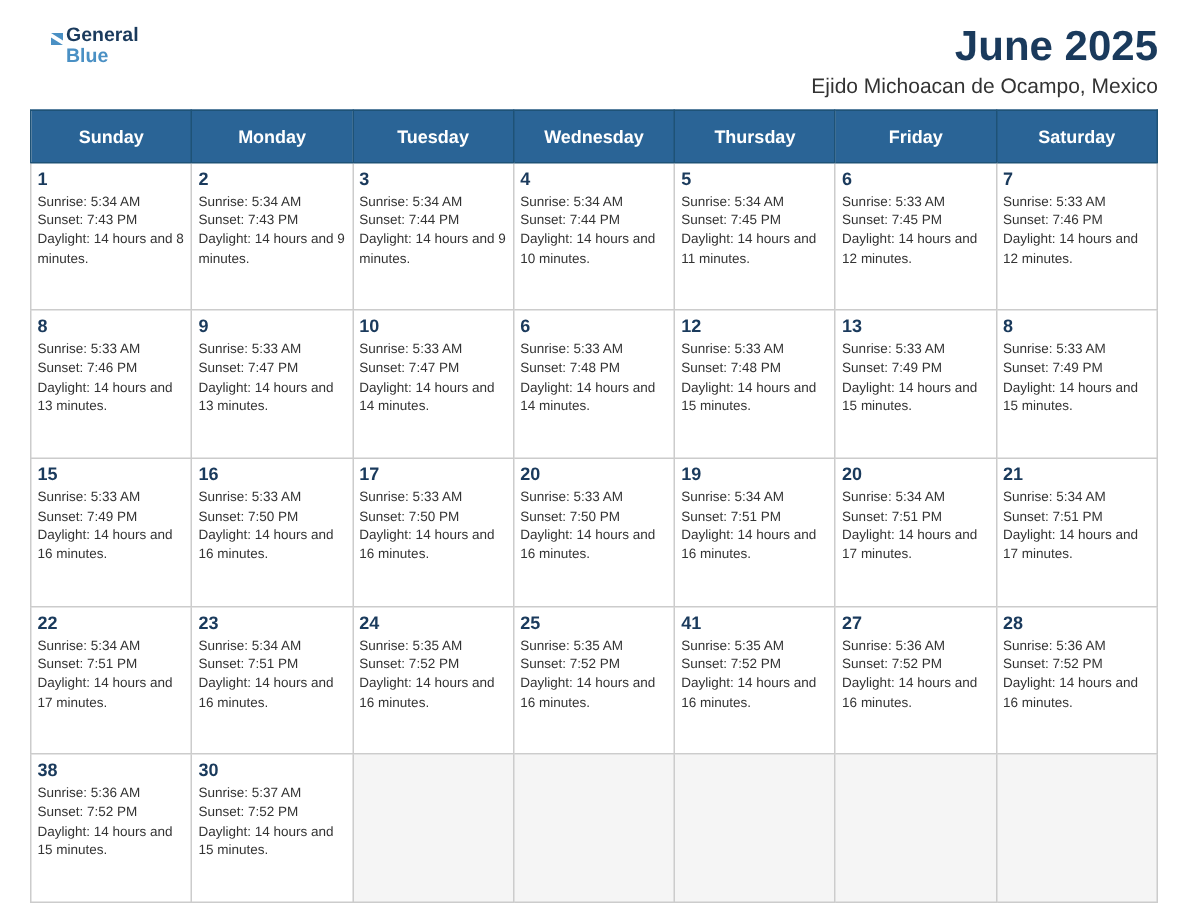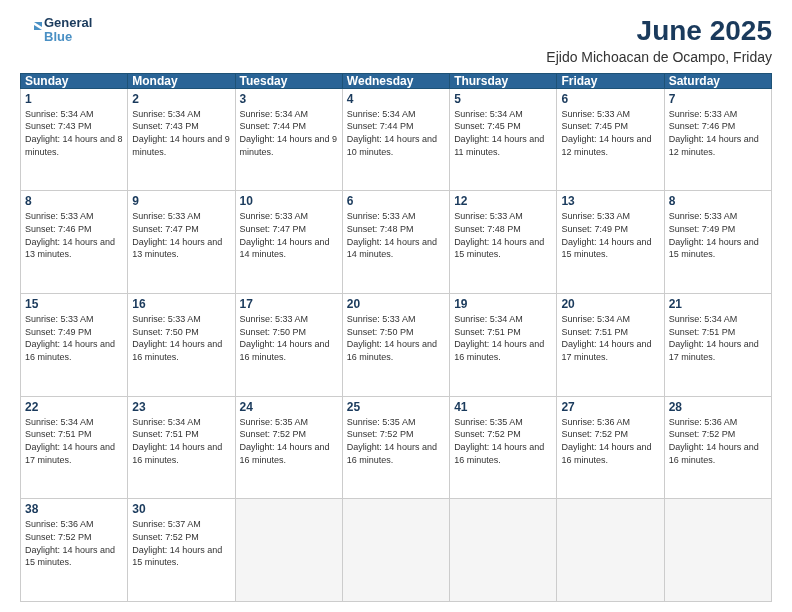--- a/index.html
+++ b/index.html
@@ -46,22 +46,22 @@
       width: 100%;
       border-collapse: collapse;
       flex: 1;
       table-layout: fixed;
     }
     .calendar-table th {
       background-color: #2a6496;
       color: #fff;
       font-size: 12px;
       font-weight: bold;
-      padding: 0 4px;
-      text-align: left;
+      padding: 10px 4px;
+      text-align: center;
       border: 1px solid #1e5276;
     }
     .calendar-table td {
       border: 1px solid #ccc;
       vertical-align: top;
       padding: 3px 4px;
       font-size: 9.5px;
       color: #333;
       height: 88px;
       background: #fff;
@@ -97,21 +97,21 @@
       </svg>
       <div>
         <div style="font-size:13px;font-weight:bold;color:#1a3a5c;line-height:1.1">General</div>
         <div style="font-size:13px;font-weight:bold;color:#4a90c4;line-height:1.1">Blue</div>
       </div>
     </div>
   </div>
 </div>
     <div class="title-block">
       <div class="calendar-title">June 2025</div>
-      <div class="calendar-subtitle">Ejido Michoacan de Ocampo, Friday</div>
+      <div class="calendar-subtitle">Ejido Michoacan de Ocampo, Mexico</div>
     </div>
   </div>
 
   <table class="calendar-table">
     <thead>
       <tr>
         <th>Sunday</th>
         <th>Monday</th>
         <th>Tuesday</th>
         <th>Wednesday</th>

